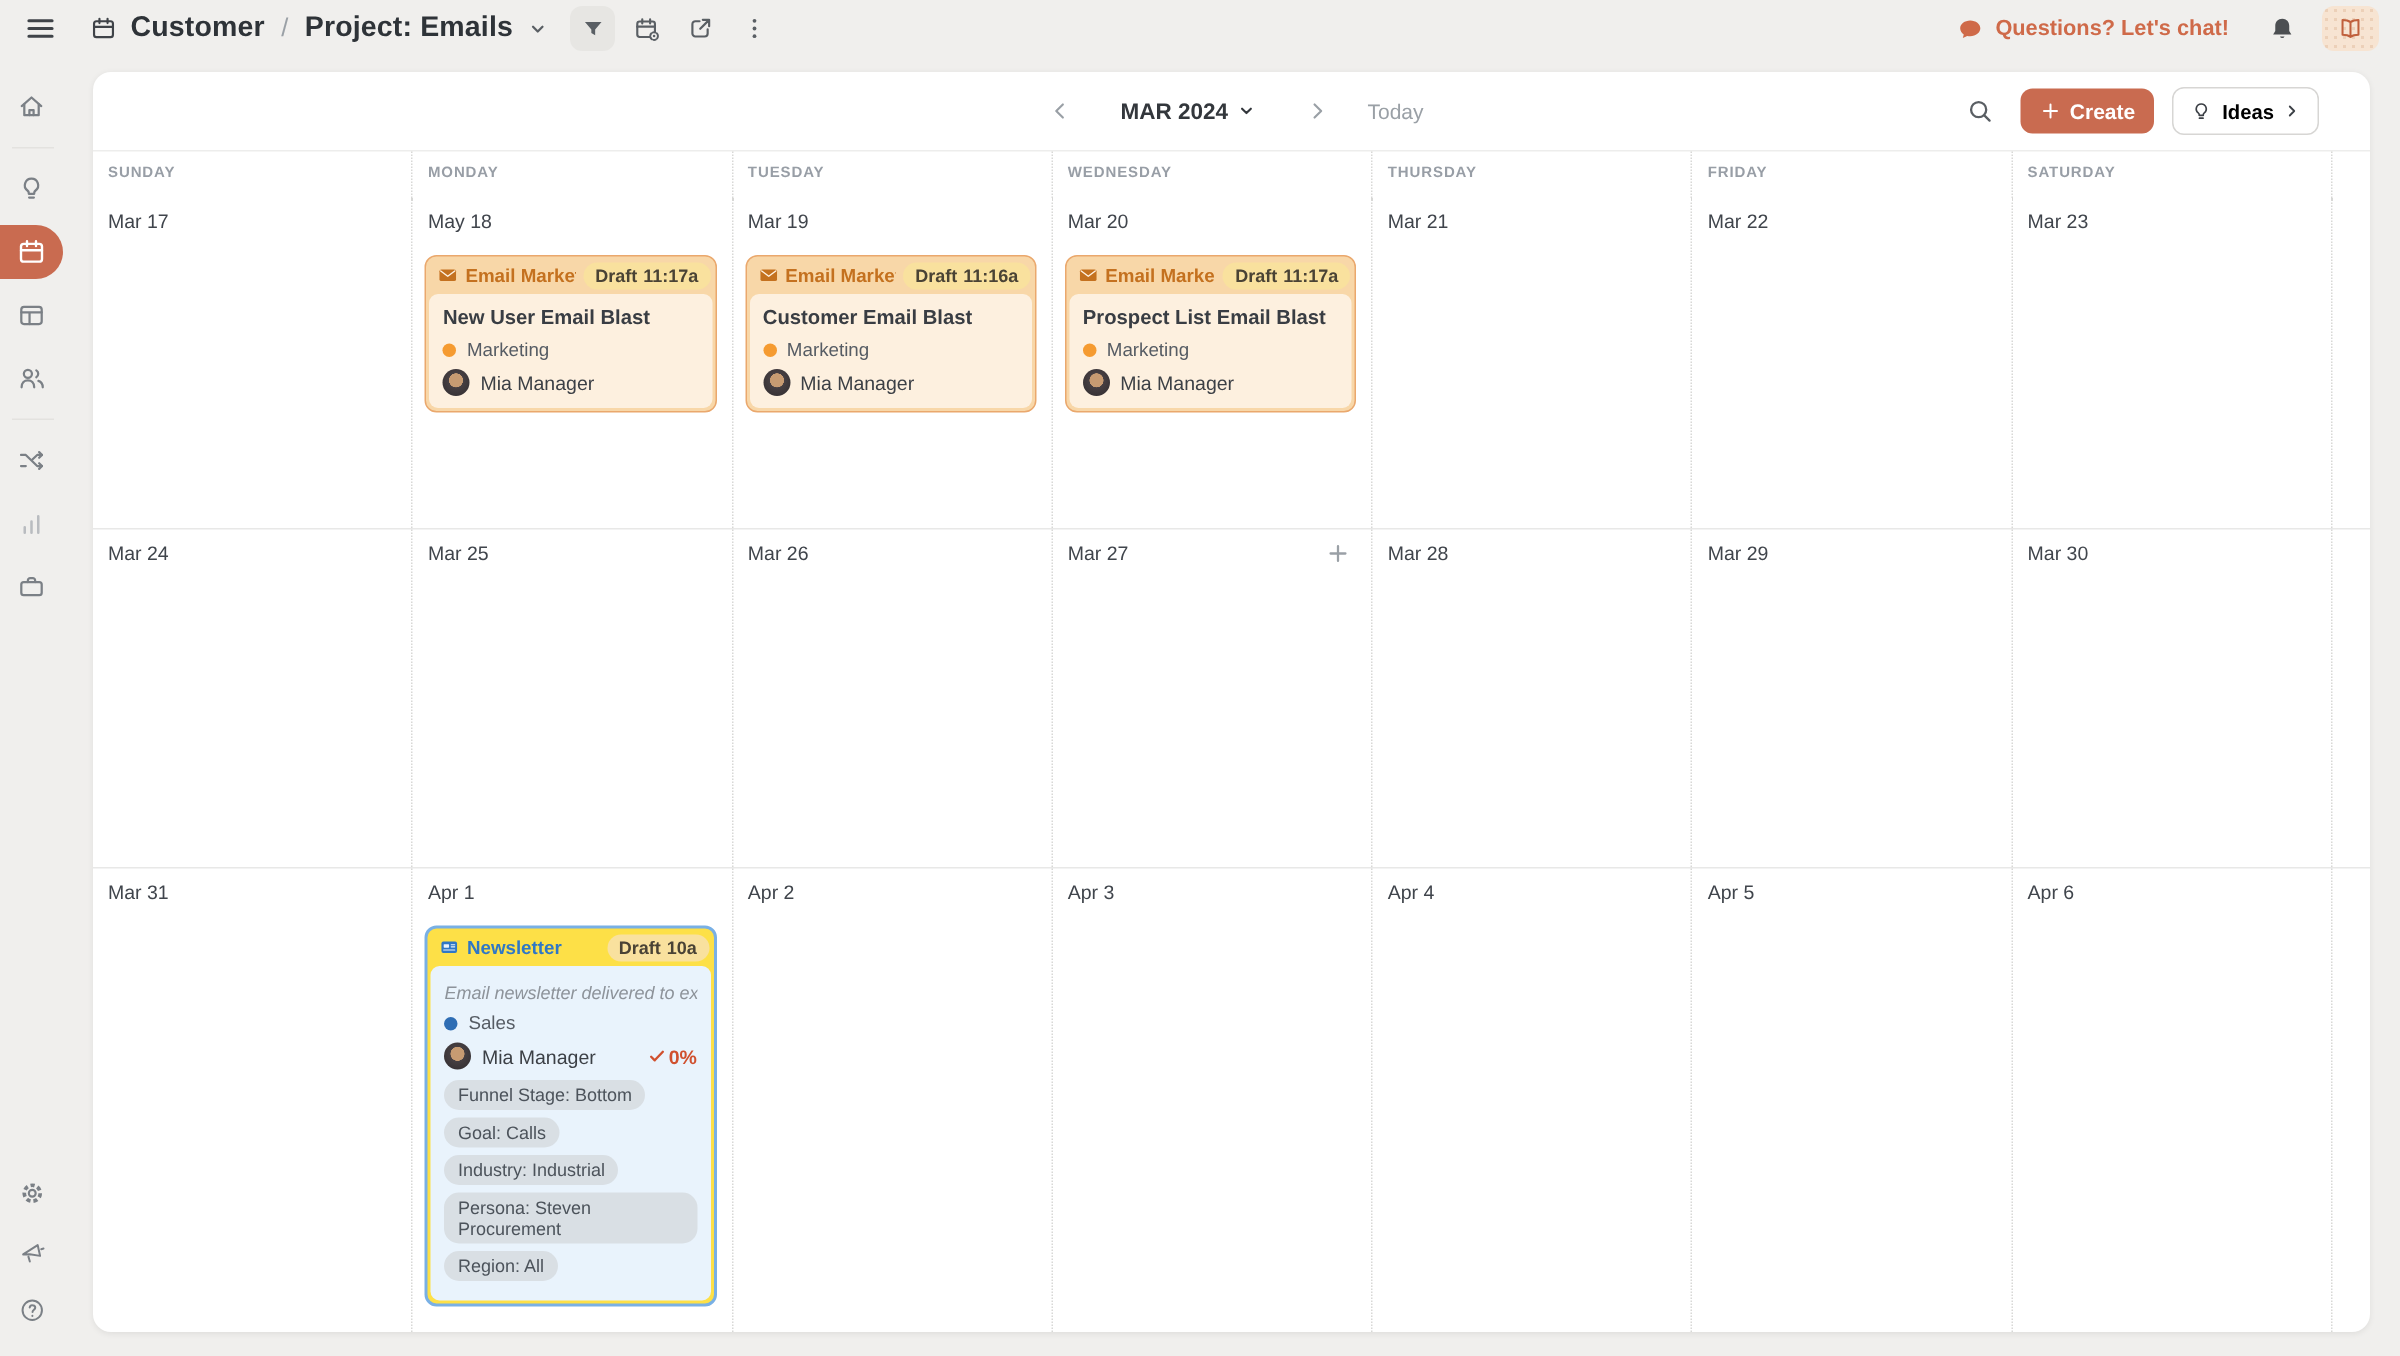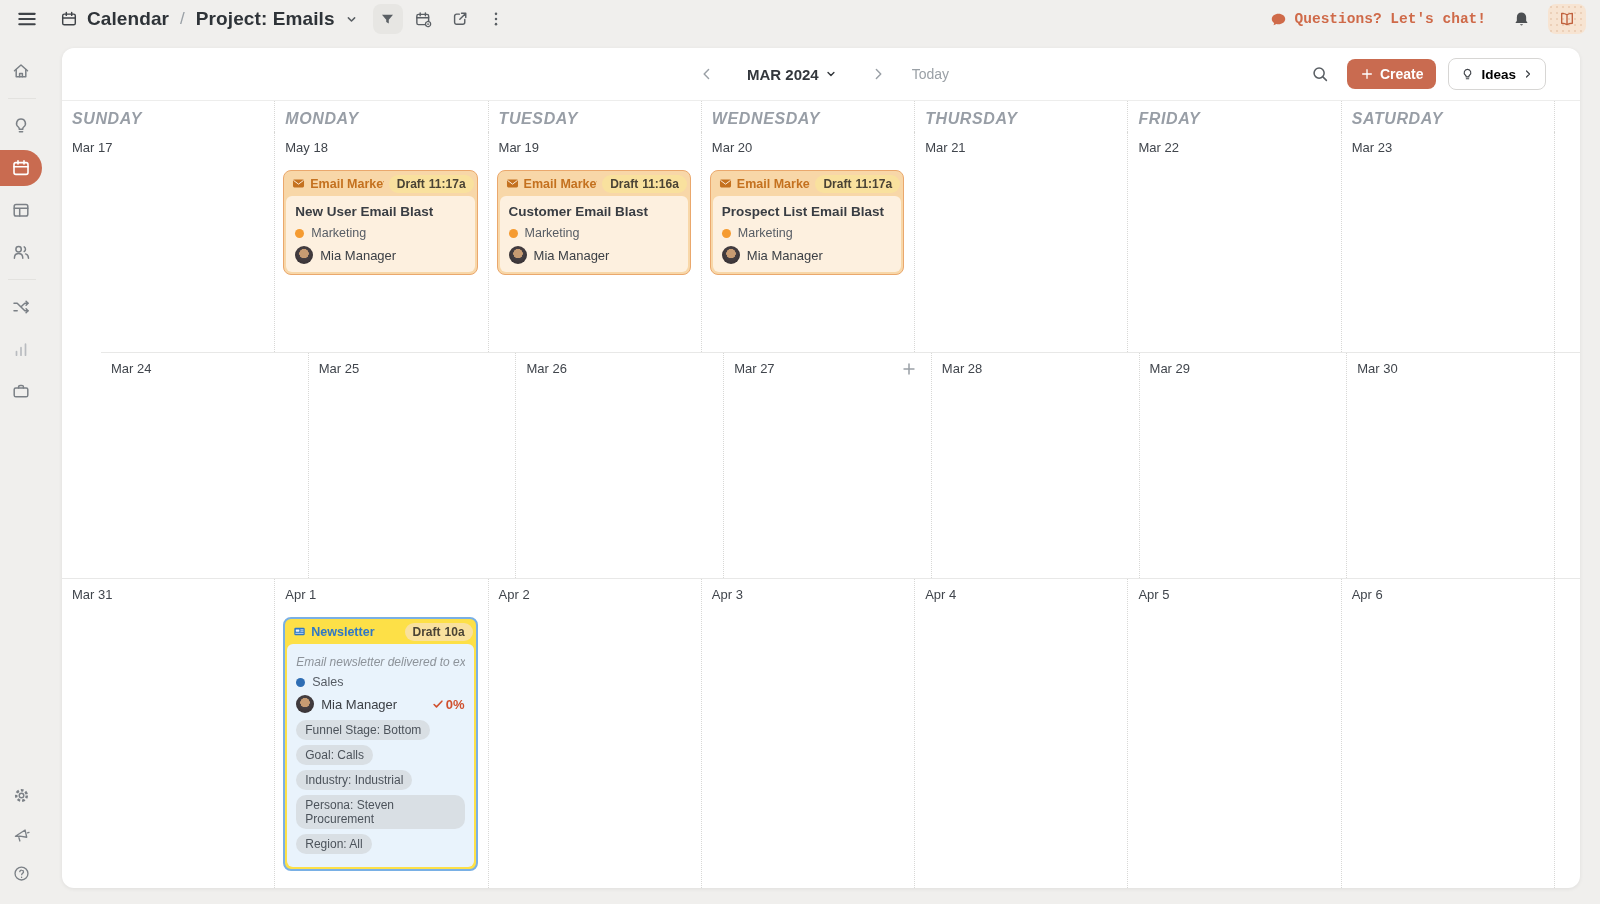--- a/index.html
+++ b/index.html
@@ -12,21 +12,21 @@
   
   .topbar { position:absolute; top:0; left:0; right:0; height:38px; display:flex; align-items:center; padding:0 10px 0 10px; }
   .menu-btn { width:34px; height:30px; display:flex; align-items:center; justify-content:center; color:#3f4348; background:none; border:none; cursor:pointer; }
   .breadcrumb { display:flex; align-items:center; gap:9px; margin-left:16px; }
   .breadcrumb .icon { color:#3f4348; }
   .crumb-app, .crumb-view { font-size:19px; font-weight:700; color:#2e3338; letter-spacing:.1px; }
   .crumb-sep { font-size:17px; color:#9aa0a6; padding:0 2px; }
   .tb-actions { display:flex; align-items:center; gap:6px; margin-left:14px; }
   .tb-btn { width:30px; height:30px; border:none; background:none; border-radius:8px; display:flex; align-items:center; justify-content:center; color:#5a5f64; cursor:pointer; }
   .tb-btn.active { background:#e7e6e3; }
-  .chat-link { margin-left:auto; display:flex; align-items:center; gap:8px; color:#cf6a49; font-size:14.5px; font-weight:600; cursor:pointer;font-family:Liberation Mono, monospace; }
+  .chat-link { margin-left:auto; display:flex; align-items:center; gap:8px; color:#cf6a49; font-size:14.5px; font-weight:600; cursor:pointer; }
   .bell-btn { margin-left:20px; width:30px; height:30px; border:none; background:none; color:#4c4f52; display:flex; align-items:center; justify-content:center; cursor:pointer; }
   .book-btn { margin-left:12px; margin-right:4px; width:38px; height:30px; border:none; border-radius:8px; cursor:pointer;
     background-color:#f7e4d2; background-image:radial-gradient(#ecd0b8 1px, transparent 1.2px); background-size:6px 6px;
     color:#c0603c; display:flex; align-items:center; justify-content:center; }
 
   
   .sidebar { position:absolute; top:38px; left:0; bottom:0; width:62px; display:flex; flex-direction:column; padding-top:12px; }
   .side-item { width:42px; height:36px; margin:3px 0; display:flex; align-items:center; justify-content:center; color:#7b8086; background:none; border:none; cursor:pointer; }
   .side-item.selected { background:#c96b50; border-radius:0 18px 18px 0; color:#ffffff; }
   .side-item.dim { color:#b9bcc0; }
@@ -43,25 +43,25 @@
   .month-btn .icon { color:#33373c; }
   .today-btn { border:none; background:none; font-size:14px; color:#9aa0a6; cursor:pointer; }
   .tc-right { position:absolute; right:34px; top:0; height:52px; display:flex; align-items:center; gap:12px; }
   .search-btn { width:30px; height:30px; border:none; background:none; color:#5a5f64; display:flex; align-items:center; justify-content:center; cursor:pointer; }
   .create-btn { display:flex; align-items:center; gap:6px; background:#c96b50; color:#fff; border:none; border-radius:8px; height:30px; padding:0 13px; font-size:14px; font-weight:700; cursor:pointer; }
   .ideas-btn { display:flex; align-items:center; gap:6px; background:#fff; color:#000000; border:1px solid #d7d6d4; border-radius:8px; height:32px; padding:0 11px; font-size:13.5px; font-weight:700; cursor:pointer; }
   .ideas-btn .icon { color:#3c4046; }
 
   .grid-inner { display:grid; grid-template-columns:repeat(7,1fr); margin-right:25px; height:100%; }
   .weekday-row { height:32px; border-top:1px solid #ededec; flex:0 0 auto; }
-  .weekday-cell { border-right:1px dotted #d8d8d6; padding:9px 0 0 10px; font-size:16px; font-weight:700; letter-spacing:.6px; color:#989ea6;font-style:italic; }
+  .weekday-cell { border-right:1px dotted #d8d8d6; padding:9px 0 0 10px; font-size:10px; font-weight:700; letter-spacing:.6px; color:#989ea6; }
   .weeks { flex:1 1 auto; display:flex; flex-direction:column; overflow:hidden; }
   .week-row { flex:0 0 auto; }
   .week-row + .week-row { border-top:1px solid #e8e8e7; }
-  .week-row.r1 { height:220px; } .week-row.r2 { height:226px;margin-left:39px; } .week-row.r3 { flex:1 1 auto; }
+  .week-row.r1 { height:220px; } .week-row.r2 { height:226px; } .week-row.r3 { flex:1 1 auto; }
   .day-cell { position:relative; border-right:1px dotted #d8d8d6; padding:8px 0 0 0; overflow:hidden; }
   .day-date { font-size:13px; color:#40454c; padding-left:10px; height:22px; }
   .add-plus { position:absolute; top:8px; right:14px; width:16px; height:16px; color:#9aa0a6; cursor:pointer; }
 
   
   .event-card { margin:8px 10px 0 8px; border-radius:8px; cursor:pointer; }
   .event-card.orange { background:#f8d7a8; border:1.5px solid #eaa86d; }
   .event-card.blue { background:#fde047; border:2px solid #79b0e5; }
   .event-header { display:flex; align-items:center; gap:5px; padding:3px 3px 3px 8px; height:25px; }
   .event-tag { flex:1 1 auto; font-size:12.5px; font-weight:700; white-space:nowrap; overflow:hidden; }
@@ -97,21 +97,21 @@
         </svg>
       </span>
     </button>
   <div class="breadcrumb">
     <span class="icon" style="width:18px;height:18px">
         <svg viewBox="0 0 20 20" fill="none" stroke="currentColor" stroke-linecap="round" stroke-linejoin="round" stroke-width="1.6">
           <rect x="3" y="4.6" width="14" height="11.8" rx="1.8"></rect>
           <path d="M3 8.8h14M7 2.8v3.2M13 2.8v3.2"></path>
         </svg>
       </span>
-    <span class="crumb-app">Calendar</span>
+    <span class="crumb-app">Customer</span>
     <span class="crumb-sep">/</span>
     <span class="crumb-view">Project: Emails</span>
     <span class="icon" style="width:15px;height:15px;color:#5a5f64">
         <svg viewBox="0 0 20 20" fill="none" stroke="currentColor" stroke-linecap="round" stroke-linejoin="round" stroke-width="2">
           <path d="M5.8 7.8L10 12l4.2-4.2"></path>
         </svg>
       </span>
   </div>
   <div class="tb-actions">
     <button class="tb-btn active">

